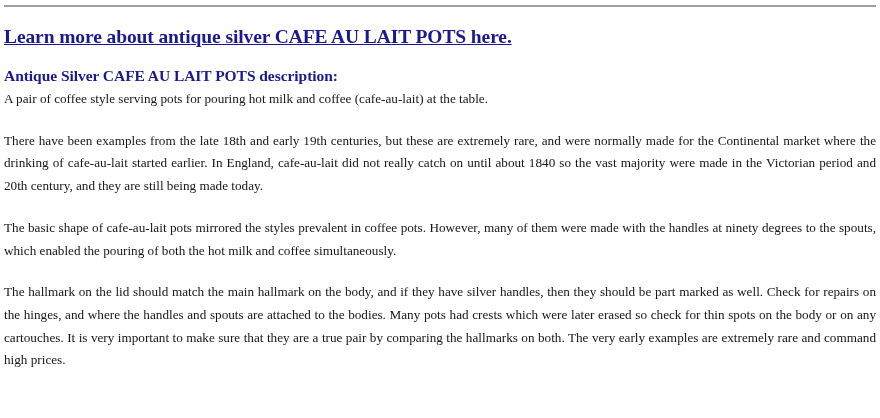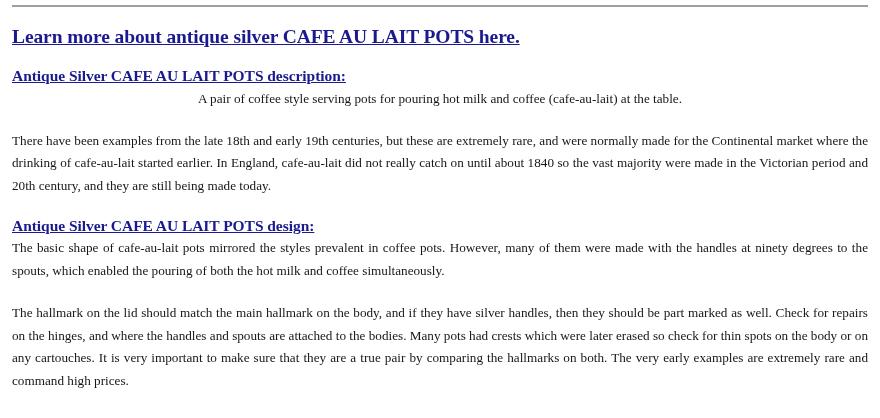--- a/index.html
+++ b/index.html
@@ -11,21 +11,21 @@
     width: 880px;
     height: 418px;
     overflow: hidden;
     font-family: "Liberation Serif", "DejaVu Serif", serif;
     color: #000000;
   }
   .page {
     box-sizing: border-box;
     width: 880px;
     height: 418px;
-    padding: 0 12px;
+    padding: 0 4px;
     display: flex;
     flex-direction: column;
   }
   .rule {
     height: 0;
     border: 0;
     border-top: 2px solid #a0a0a0;
     margin: 0;
     width: 100%;
   }
@@ -48,35 +48,34 @@
     letter-spacing: -0.1px;
   }
   h2.section-heading {
     color: #1a1a8e;
     font-size: 15.5px;
     font-weight: bold;
     margin: 0;
     padding: 0;
     line-height: 1.2;
     letter-spacing: -0.05px;
-    text-decoration: underline;
   }
   .sec {
     margin-top: 19px;
   }
   p.body-text {
     font-size: 13.2px;
     line-height: 1.72;
     margin: 2px 0 0 0;
     padding: 0;
     text-align: justify;
     color: #161616;
   }
   p.body-text.single {
-    text-align: center;
+    text-align: left;
   }
 </style>
 </head>
 <body>
 
 <div class="page">
 
   <hr class="rule rule-top">
 
   <div class="content">
@@ -88,21 +87,20 @@
     <div class="sec">
       <h2 class="section-heading">Antique Silver CAFE AU LAIT POTS description:</h2>
       <p class="body-text single">A pair of coffee style serving pots for pouring hot milk and coffee (cafe-au-lait) at the table.</p>
     </div>
 
     <div class="sec">
       <p class="body-text">There have been examples from the late 18th and early 19th centuries, but these are extremely rare, and were normally made for the Continental market where the drinking of cafe-au-lait started earlier. In England, cafe-au-lait did not really catch on until about 1840 so the vast majority were made in the Victorian period and 20th century, and they are still being made today.</p>
     </div>
 
     <div class="sec">
-      <h2 class="section-heading">Antique Silver CAFE AU LAIT POTS design:</h2>
       <p class="body-text">The basic shape of cafe-au-lait pots mirrored the styles prevalent in coffee pots. However, many of them were made with the handles at ninety degrees to the spouts, which enabled the pouring of both the hot milk and coffee simultaneously.</p>
     </div>
 
     <div class="sec">
       <p class="body-text">The hallmark on the lid should match the main hallmark on the body, and if they have silver handles, then they should be part marked as well. Check for repairs on the hinges, and where the handles and spouts are attached to the bodies. Many pots had crests which were later erased so check for thin spots on the body or on any cartouches. It is very important to make sure that they are a true pair by comparing the hallmarks on both. The very early examples are extremely rare and command high prices.</p>
     </div>
 
   </div>
 
 </div>

